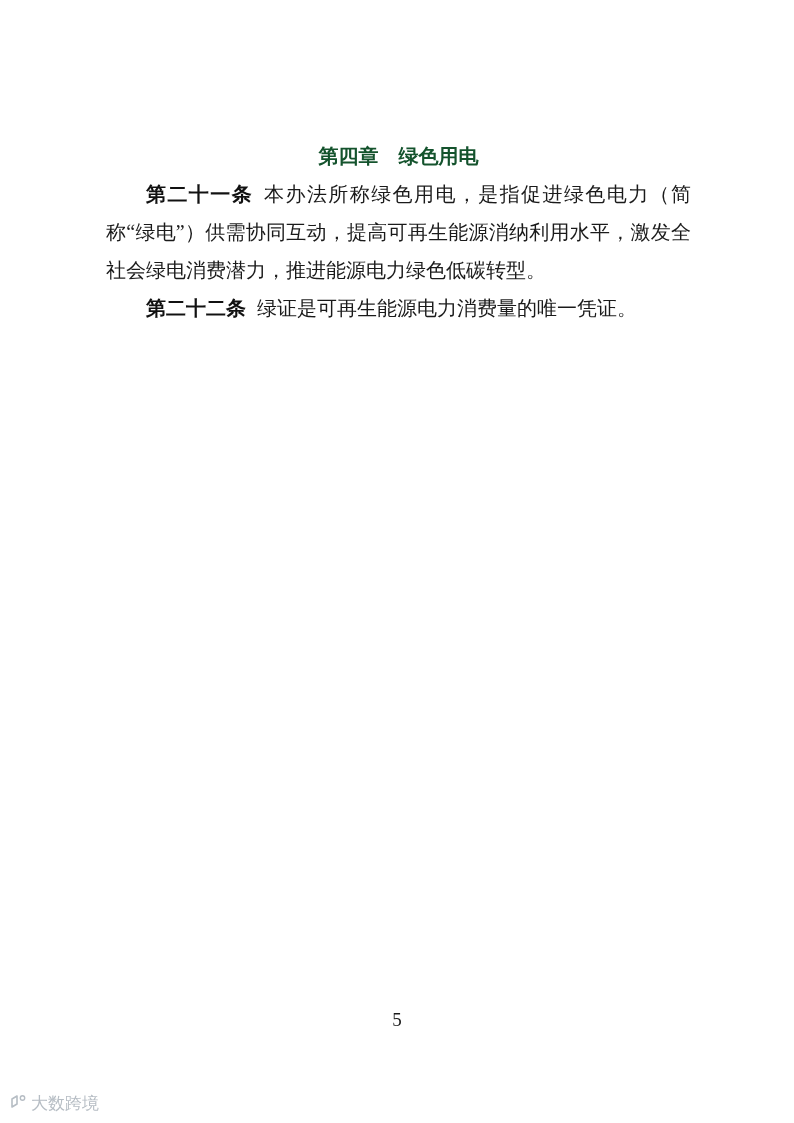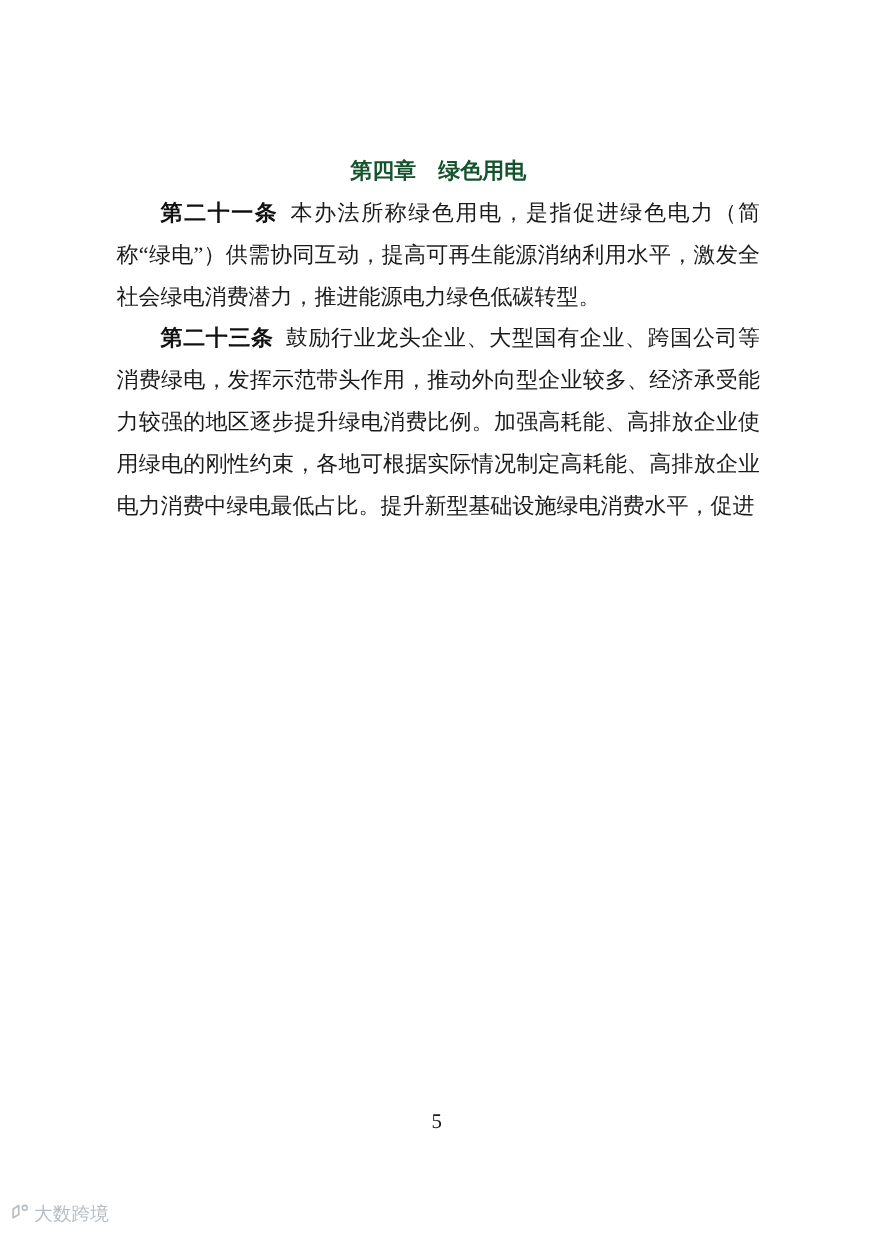--- a/index.html
+++ b/index.html
@@ -80,22 +80,22 @@
 <div class="page">
 
   <div class="content">
 
 
 
     <p class="chapter">第四章　绿色用电</p>
 
     <p class="para"><span class="lead">第二十一条</span><span>本办法所称绿色用电，是指促进绿色电力（简称“绿电”）供需协同互动，提高可再生能源消纳利用水平，激发全社会绿电消费潜力，推进能源电力绿色低碳转型。</span></p>
 
+    <p class="para"><span class="lead">第二十二条</span><span>绿证是可再生能源电力消费量的唯一凭证。</span></p>
 
-    <p class="para"><span class="lead">第二十三条</span><span>鼓励行业龙头企业、大型国有企业、跨国公司等消费绿电，发挥示范带头作用，推动外向型企业较多、经济承受能力较强的地区逐步提升绿电消费比例。加强高耗能、高排放企业使用绿电的刚性约束，各地可根据实际情况制定高耗能、高排放企业电力消费中绿电最低占比。提升新型基础设施绿电消费水平，促进</span></p>
 
   </div>
 
   <div class="page-number">5</div>
 
   <div class="watermark">
     <span class="wm-icon">
       <svg width="20" height="20" viewBox="0 0 20 20">
         <path d="M4 15 L4 7 L9 4 L9 12 Z" fill="none" stroke="#b6bdc4" stroke-width="1.6" stroke-linejoin="round"></path>
         <circle cx="14.5" cy="6" r="2.2" fill="none" stroke="#b6bdc4" stroke-width="1.4"></circle>

